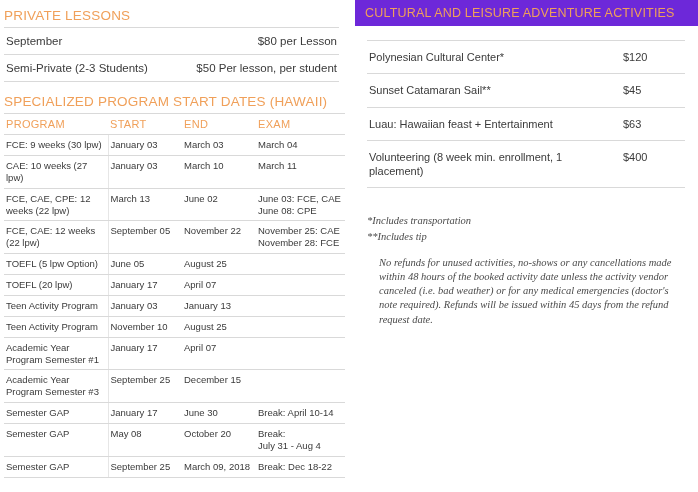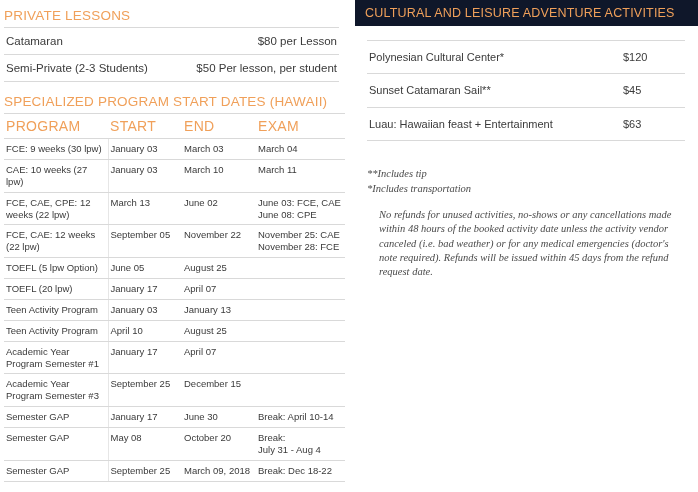--- a/index.html
+++ b/index.html
@@ -68,21 +68,21 @@
     table-layout: fixed;
   }
   .prog-table col.c1 { width: 104px; }
   .prog-table col.c2 { width: 74px; }
   .prog-table col.c3 { width: 74px; }
   .prog-table col.c4 { width: 89px; }
   .prog-table th {
     color: #f0a05a;
     font-weight: 400;
     text-align: left;
-    font-size: 14px;
+    font-size: 11px;
     padding: 4px 3px 4px 2px;
     border-bottom: 1px solid #d9d9d9;
     border-top: 1px solid #d9d9d9;
     letter-spacing: 0.3px;
   }
   .prog-table td {
     padding: 4px 3px 4px 2px;
     border-bottom: 1px solid #d9d9d9;
     vertical-align: top;
     line-height: 1.25;
@@ -94,21 +94,21 @@
   }
   
   .right-col {
     position: absolute;
     left: 355px;
     top: 0;
     width: 343px;
     height: 492px;
   }
   .right-title-bar {
-    background: #0f172a;
+    background: #6d28d9;
     padding: 6px 10px 6px 10px;
   }
   .right-title {
     color: #f0a05a;
     font-size: 12.5px;
     letter-spacing: 0.2px;
   }
   .activities {
     margin-top: 14px;
     padding: 0 12px 12px 12px;
@@ -152,21 +152,21 @@
 
 <div class="page">
 
   <div class="left-col">
 
     <div class="section-title" id="private-lessons-title">PRIVATE LESSONS</div>
 
     <table class="private-table">
       <tbody>
         <tr>
-          <td>Catamaran</td>
+          <td>September</td>
           <td class="right">$80 per Lesson</td>
         </tr>
         <tr>
           <td>Semi-Private (2-3 Students)</td>
           <td class="right">$50 Per lesson, per student</td>
         </tr>
       </tbody>
     </table>
 
     <div class="section-title" id="specialized-title">SPECIALIZED PROGRAM START DATES (HAWAII)</div>
@@ -226,21 +226,21 @@
           <td></td>
         </tr>
         <tr>
           <td class="first">Teen Activity Program</td>
           <td>January 03</td>
           <td>January 13</td>
           <td></td>
         </tr>
         <tr>
           <td class="first">Teen Activity Program</td>
-          <td>April 10</td>
+          <td>November 10</td>
           <td>August 25</td>
           <td></td>
         </tr>
         <tr>
           <td class="first">Academic Year Program Semester #1</td>
           <td>January 17</td>
           <td>April 07</td>
           <td></td>
         </tr>
         <tr>
@@ -287,24 +287,28 @@
             <td class="price">$120</td>
           </tr>
           <tr>
             <td>Sunset Catamaran Sail**</td>
             <td class="price">$45</td>
           </tr>
           <tr>
             <td>Luau: Hawaiian feast + Entertainment</td>
             <td class="price">$63</td>
           </tr>
+          <tr>
+            <td>Volunteering (8 week min. enrollment, 1 placement)</td>
+            <td class="price">$400</td>
+          </tr>
         </tbody>
       </table>
     </div>
 
     <div class="notes">
+      <p class="small-note">*Includes transportation</p>
       <p class="small-note">**Includes tip</p>
-      <p class="small-note">*Includes transportation</p>
       <p class="para">No refunds for unused activities, no-shows or any cancellations made within 48 hours of the booked activity date unless the activity vendor canceled (i.e. bad weather) or for any medical emergencies (doctor's note required). Refunds will be issued within 45 days from the refund request date.</p>
     </div>
   </div>
 
 </div>
 
 </body></html>

